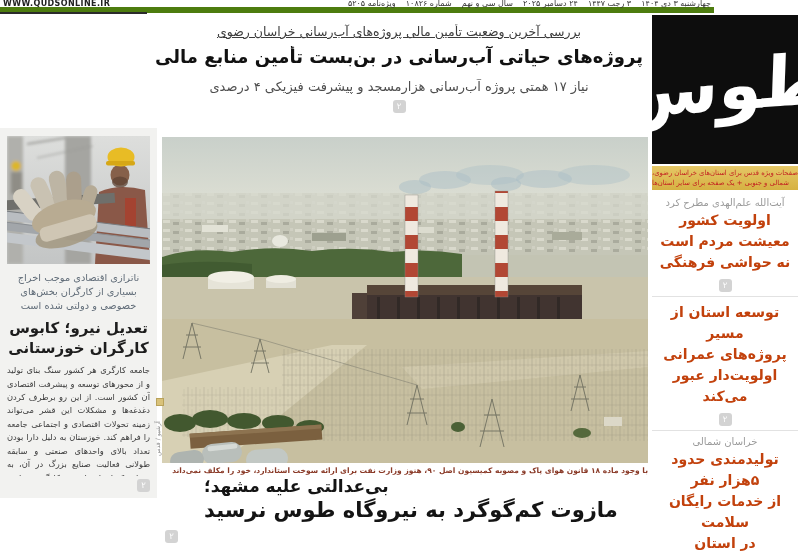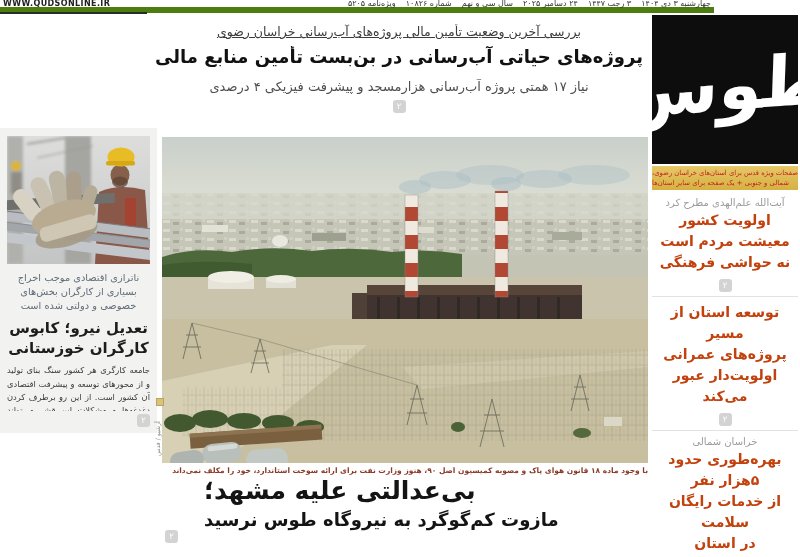--- a/index.html
+++ b/index.html
@@ -43,21 +43,21 @@
     white-space:nowrap; overflow:hidden;
   }
   .lead .subhead { margin-top:12px; font-size:13px; color:#4e4e4e; white-space:nowrap; overflow:hidden; }
   .badge {
     display:inline-flex; width:13px; height:13px; background:#d3d3d3; border-radius:3px;
     color:#ffffff; font-size:8.5px; align-items:center; justify-content:center; line-height:1;
   }
   .lead .badge { margin-top:5px; }
   
   .left-col {
-    position:absolute; top:128px; left:0; width:157px; height:305px;
+    position:absolute; top:128px; left:0; width:157px; height:370px;
     background:#f2f2f0; padding:8px 7px 6px 7px; display:flex; flex-direction:column;
   }
   .left-photo { width:100%; height:128px; overflow:hidden; background:#cfcfcd; flex:none; }
   .left-kicker {
     margin-top:7px; font-size:9.8px; color:#5f6b77; text-align:center; line-height:1.45; flex:none;
   }
   .left-headline {
     margin-top:4px; font-size:15px; font-weight:bold; color:#1d1d1d;
     text-align:center; line-height:1.35; flex:none;
   }
@@ -74,21 +74,21 @@
     font-size:6.2px; color:#8d8d8d; text-align:center; line-height:10px;
   }
   .credit-chip { position:absolute; top:398px; right:636px; width:8px; height:8px; background:#d9c27a; border:1px solid #b9a25a; }
   
   .bottom-story { position:absolute; top:466px; right:152px; width:488px; }
   .bottom-story .kicker {
     font-size:10.5px; font-weight:bold; color:#8a3a28; text-align:right;
     white-space:nowrap; overflow:hidden; padding-left:4px;
   }
   .bottom-story .hline {
-    font-size:25px; font-weight:bold; color:#141414; text-align:left;
+    font-size:17px; font-weight:bold; color:#141414; text-align:left;
     direction:rtl; padding-left:44px; line-height:1.3; white-space:nowrap; overflow:hidden;
   }
   .bottom-story .hline { text-align:left; }
   .bottom-badge2 { position:absolute; top:530px; left:165px; }
   
   .sidebar {
     position:absolute; top:192px; right:2px; width:146px; height:363px;
     display:flex; flex-direction:column;
   }
   .sb-item { padding:5px 2px 4px 2px; text-align:center; }
@@ -301,41 +301,41 @@
       <ellipse cx="420" cy="296" rx="9" ry="5" fill="#55693c"></ellipse>
       <rect x="442" y="280" width="18" height="9" fill="#dcd8c8"></rect>
     </svg>
   </div>
   <div class="credit-chip"></div>
   <div class="photo-credit">آرشیو / قدس</div>
 
   <div class="bottom-story">
     <div class="kicker fit" style="font-size: 7.5px;">با وجود ماده ۱۸ قانون هوای پاک و مصوبه کمیسیون اصل ۹۰، هنوز وزارت نفت برای ارائه سوخت استاندارد، خود را مکلف نمی‌داند</div>
     <div class="hline fit">بی‌عدالتی علیه مشهد؛</div>
-    <div class="hline fit" style="font-size: 18px;">مازوت کم‌گوگرد به نیروگاه طوس نرسید</div>
+    <div class="hline fit" style="font-size: 21px;">مازوت کم‌گوگرد به نیروگاه طوس نرسید</div>
   </div>
   <span class="badge bottom-badge2">۲</span>
 
   <div class="sidebar">
     <div class="sb-item">
       <div class="sb-kicker">آیت‌الله علم‌الهدی مطرح کرد</div>
       <div class="sb-headline">اولویت کشور
 معیشت مردم است
 نه حواشی فرهنگی</div>
       <span class="badge">۲</span>
     </div>
     <div class="sb-item">
       <div class="sb-headline">توسعه استان از مسیر
 پروژه‌های عمرانی
 اولویت‌دار عبور می‌کند</div>
       <span class="badge">۲</span>
     </div>
     <div class="sb-item">
       <div class="sb-kicker">خراسان شمالی</div>
-      <div class="sb-headline">بهره‌طوری حدود ۵هزار نفر
+      <div class="sb-headline">تولید‌مندی حدود ۵هزار نفر
 از خدمات رایگان سلامت
 در استان</div>
 
     </div>
 
   </div>
 
 </div>
 
 </body></html>

